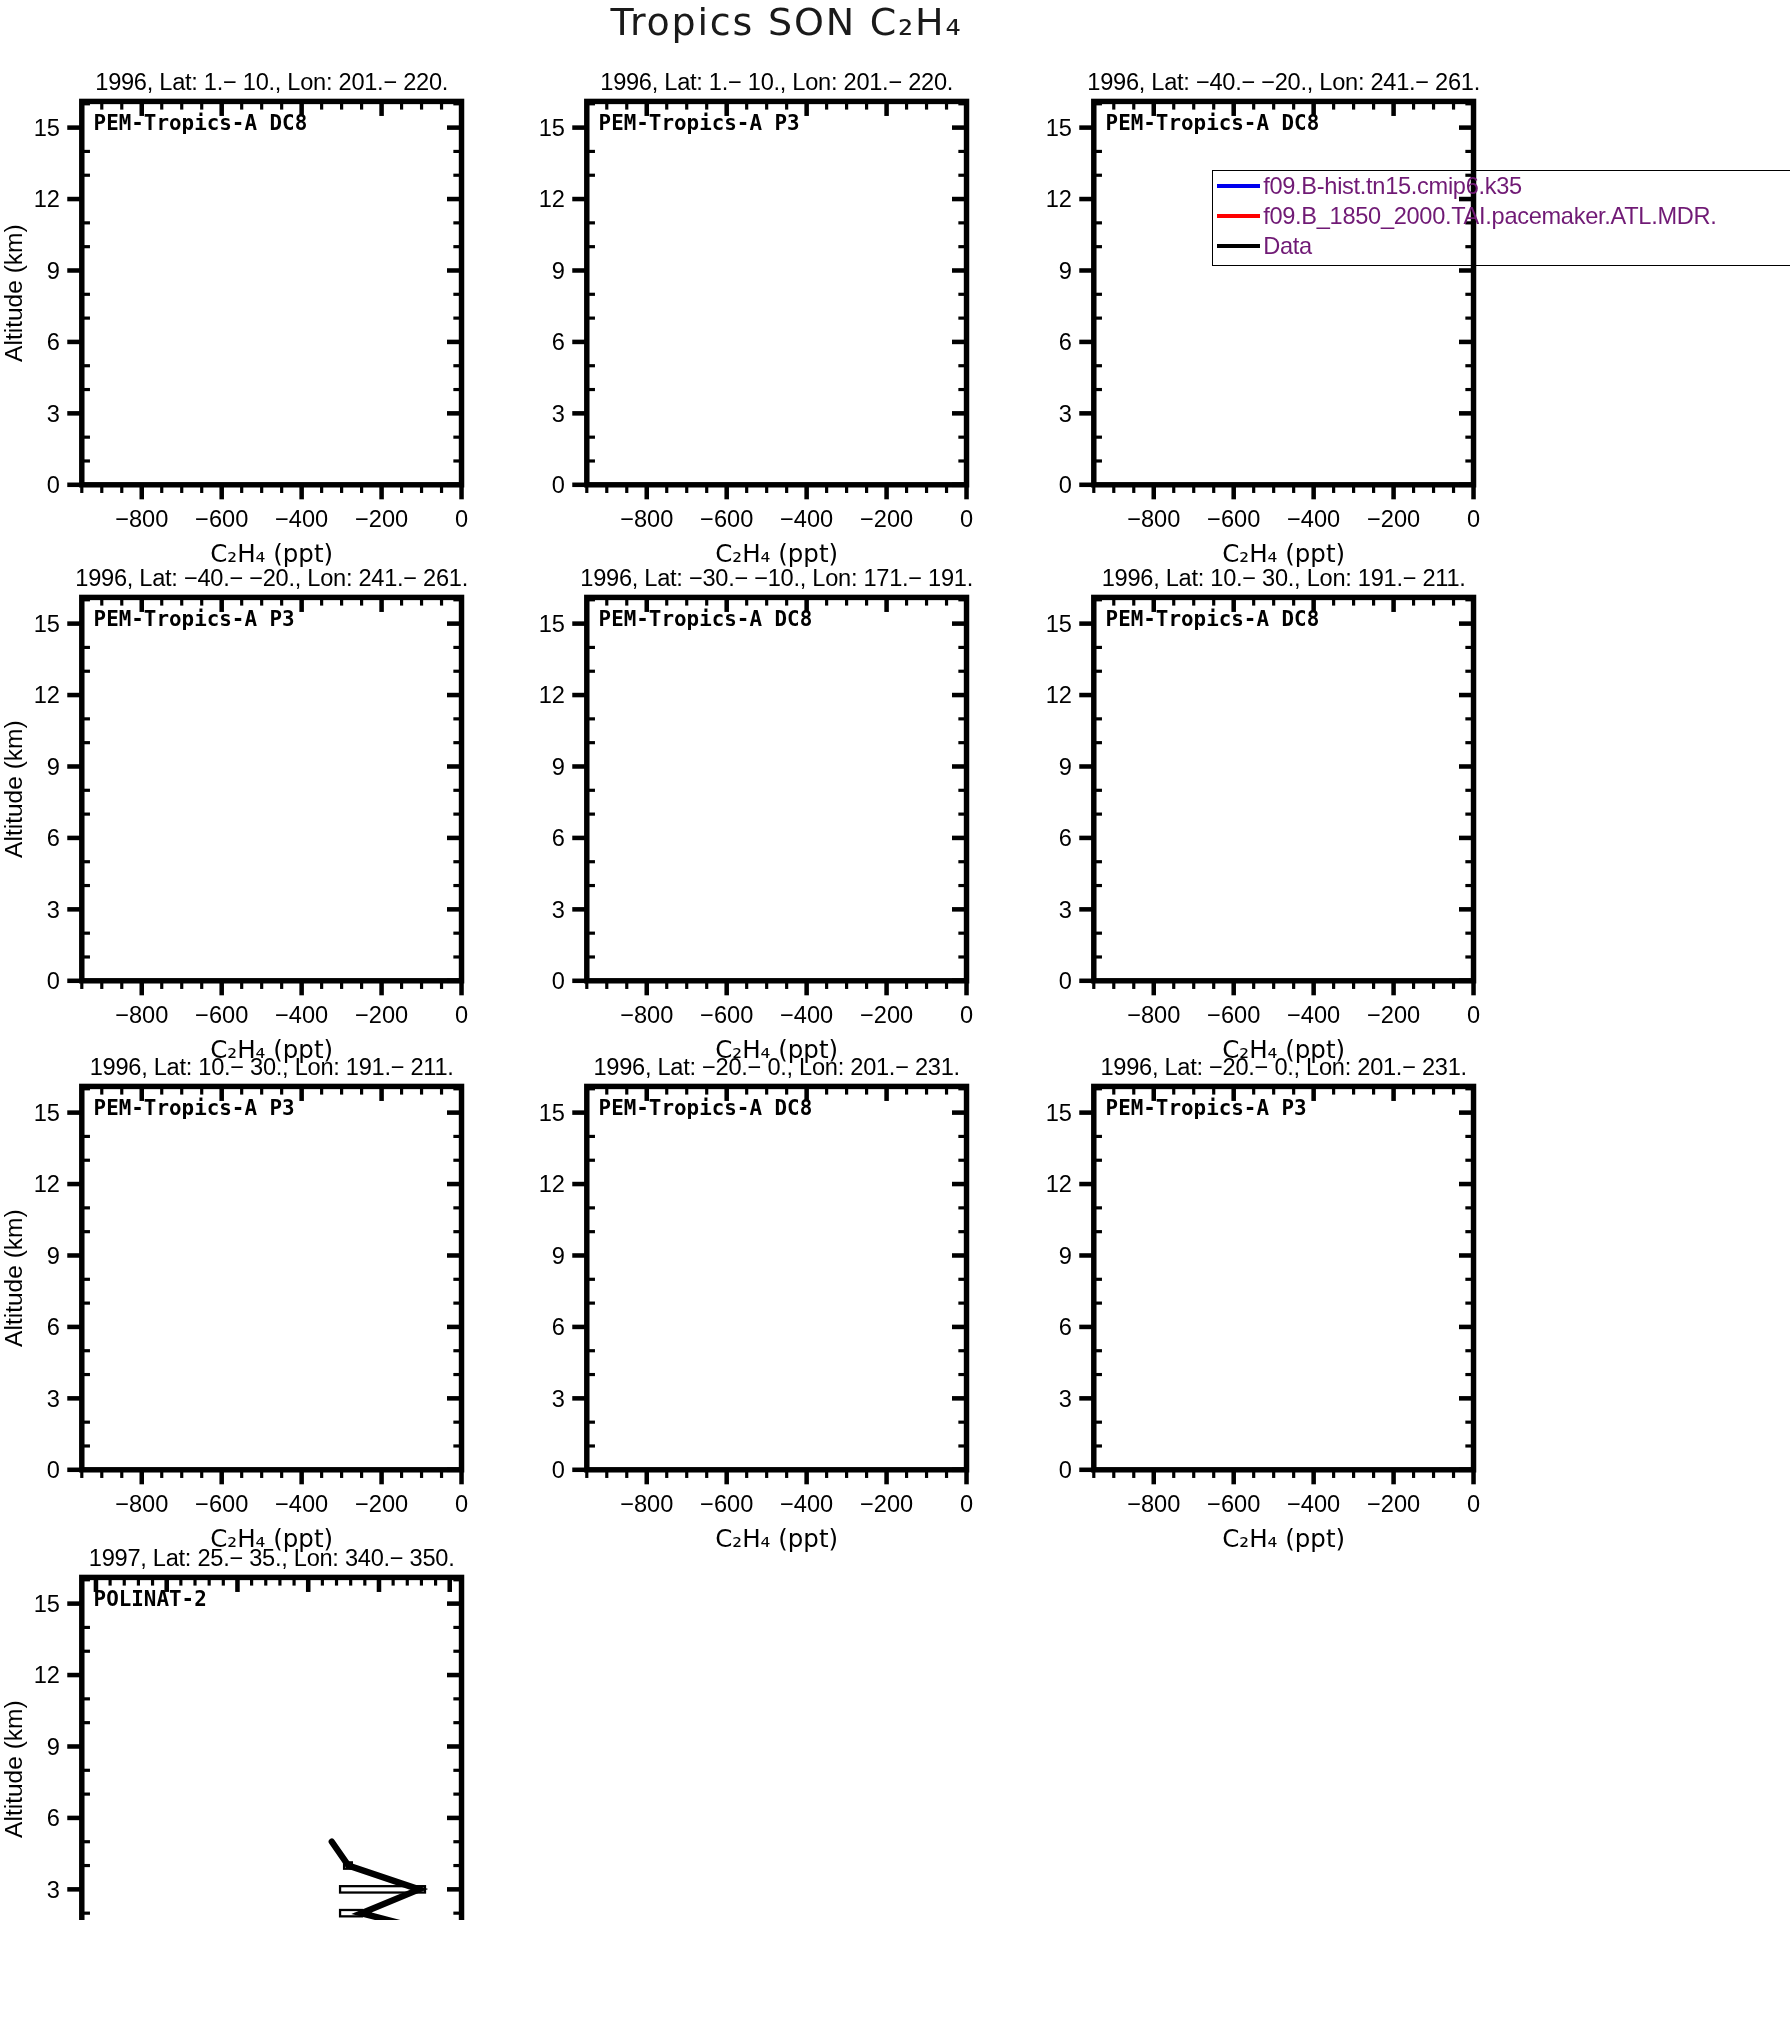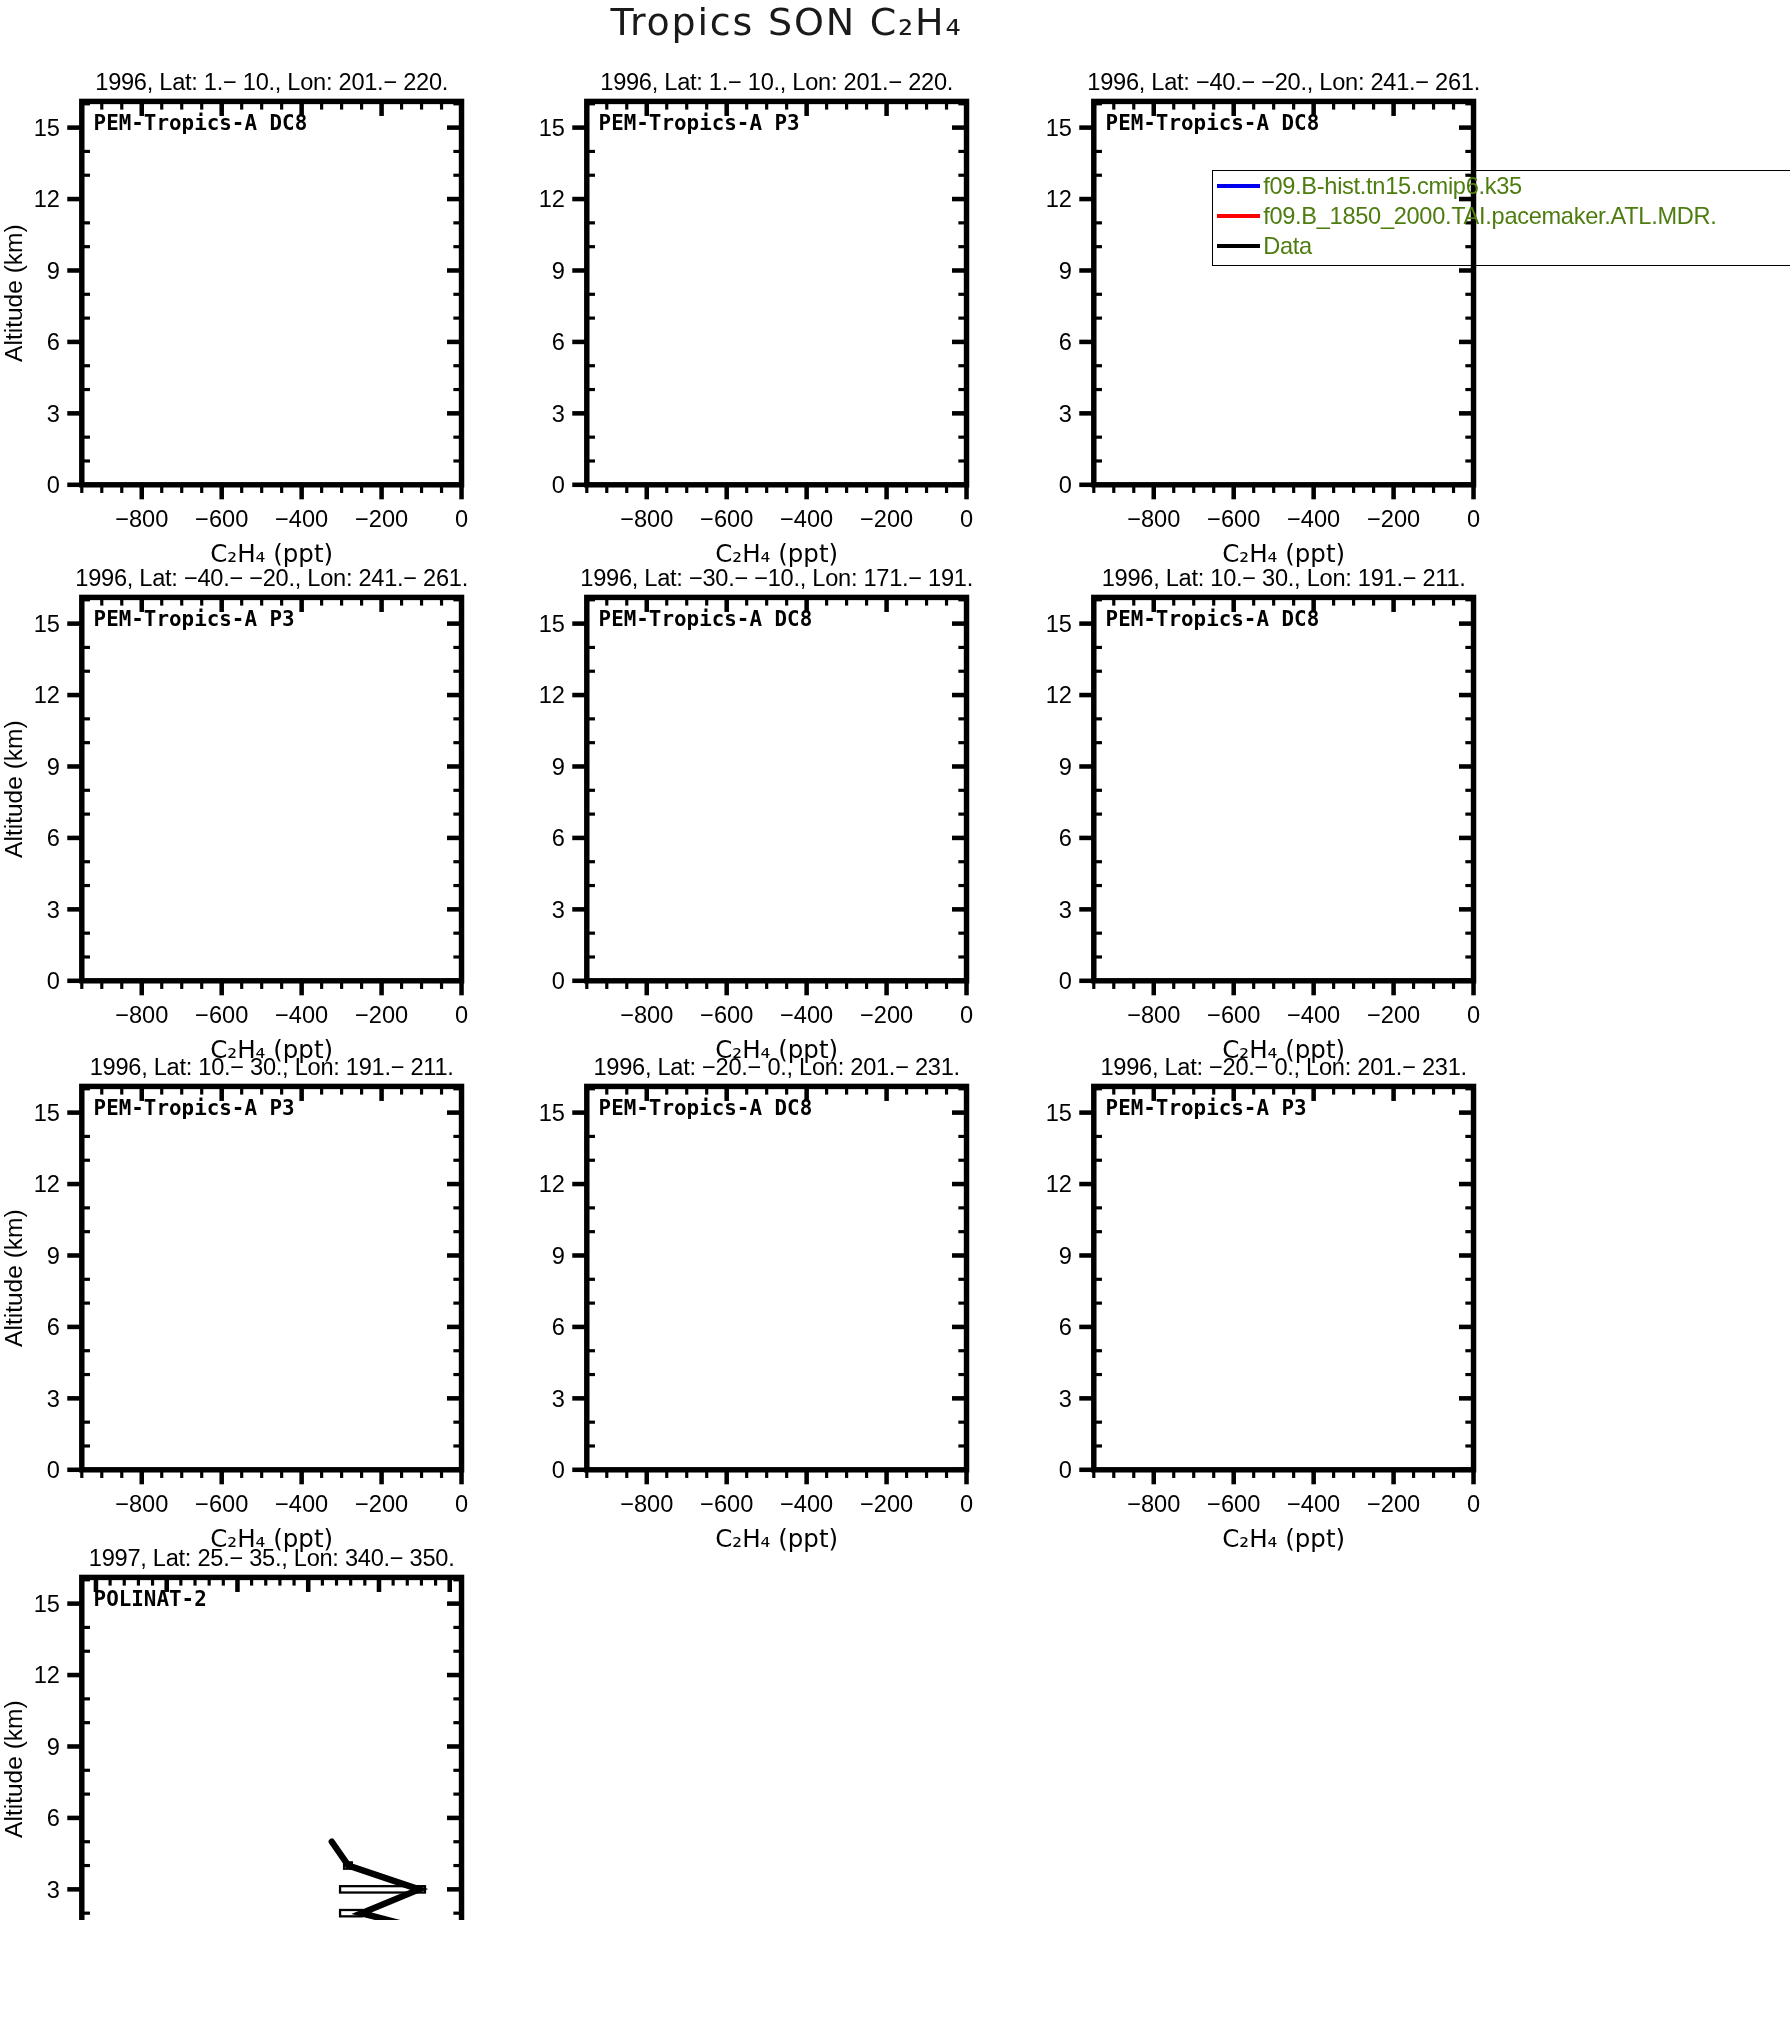--- a/index.html
+++ b/index.html
@@ -6,21 +6,21 @@
   .canvas{position:relative;width:1790px;height:1920px;background:#ffffff;
           font-family:"Liberation Sans",sans-serif;overflow:hidden;}
   .page-title{position:absolute;top:0px;left:0px;width:1573px;text-align:center;
           font-family:"DejaVu Sans",sans-serif;font-size:38px;letter-spacing:1.8px;color:#1a1a1a;}
   .subplot{position:absolute;text-align:right;}
   svg text{fill:#000;}
   .legend-box{position:absolute;left:1212px;top:170px;width:582px;height:96px;
           box-sizing:border-box;border:1.8px solid #000;border-right:none;background:transparent;z-index:5;}
   .legend-row{display:flex;align-items:center;height:30px;padding-left:3.6px;}
   .legend-line{width:43px;height:4.5px;margin-right:3.6px;flex:0 0 auto;}
-  .legend-label{font-size:23.6px;letter-spacing:-0.3px;white-space:nowrap;color:#4d7c0f;}
+  .legend-label{font-size:23.6px;letter-spacing:-0.3px;white-space:nowrap;color:#701a75;}
 </style>
 </head>
 <body>
 
 <div class="canvas">
   <div class="page-title">Tropics SON C₂H₄</div>
   <div id="plots">
       <div class="subplot" style="left: 0px; top: 56px;"><svg width="487" height="516" viewBox="0 0 536 568">
           <line x1="90" y1="472" x2="90" y2="481" stroke="#000" stroke-width="3.5"></line>
           <line x1="90" y1="50" x2="90" y2="59" stroke="#000" stroke-width="3.5"></line>

